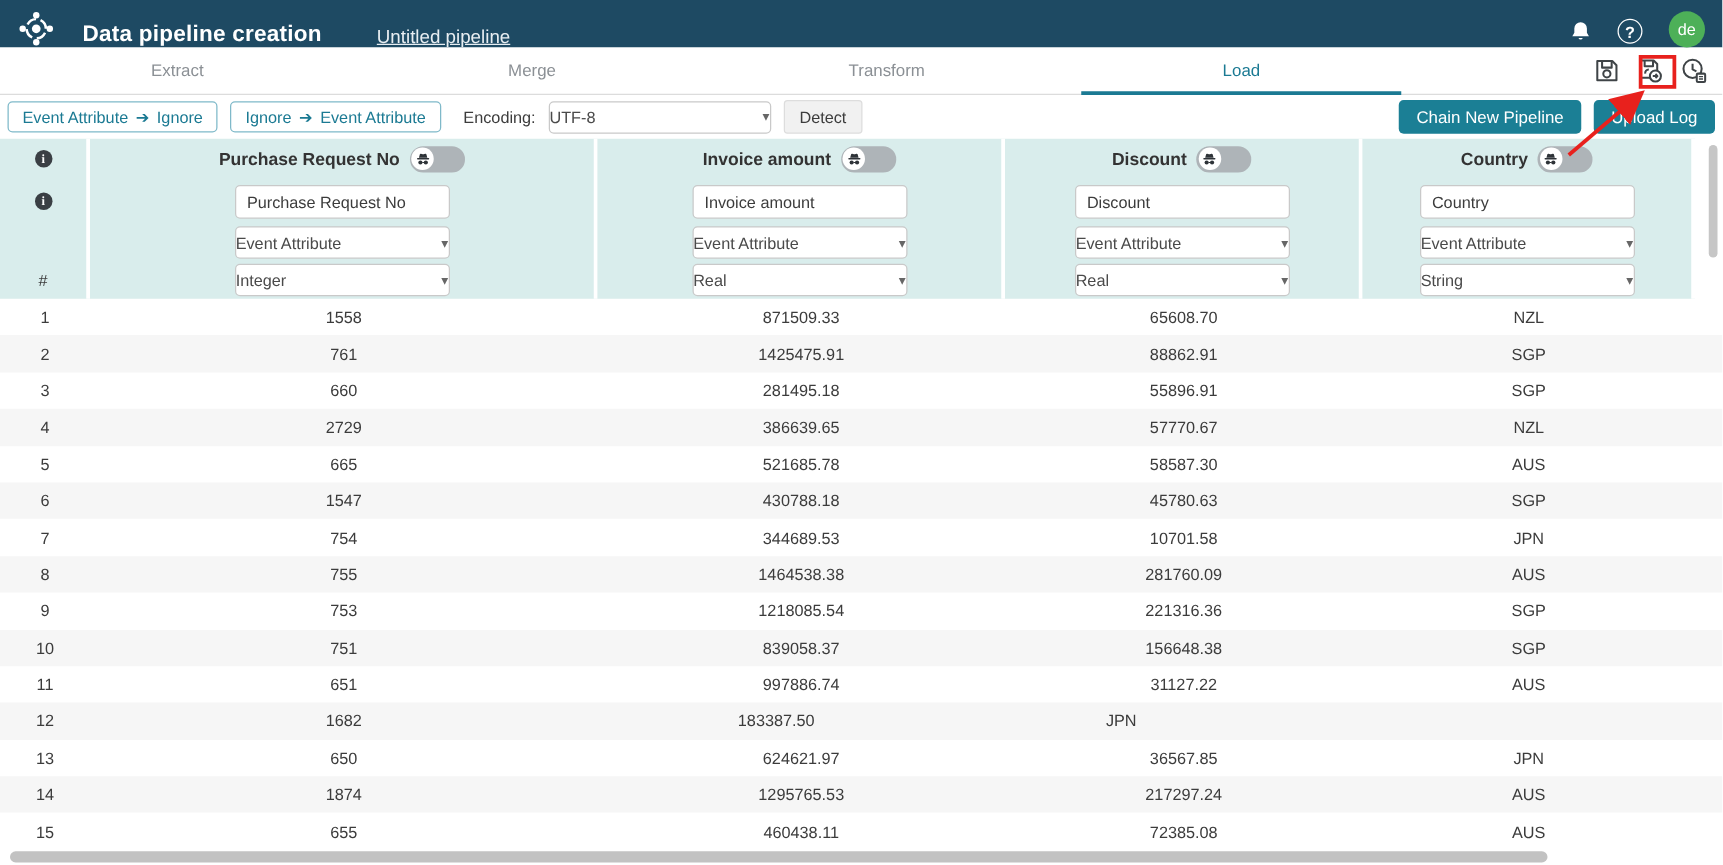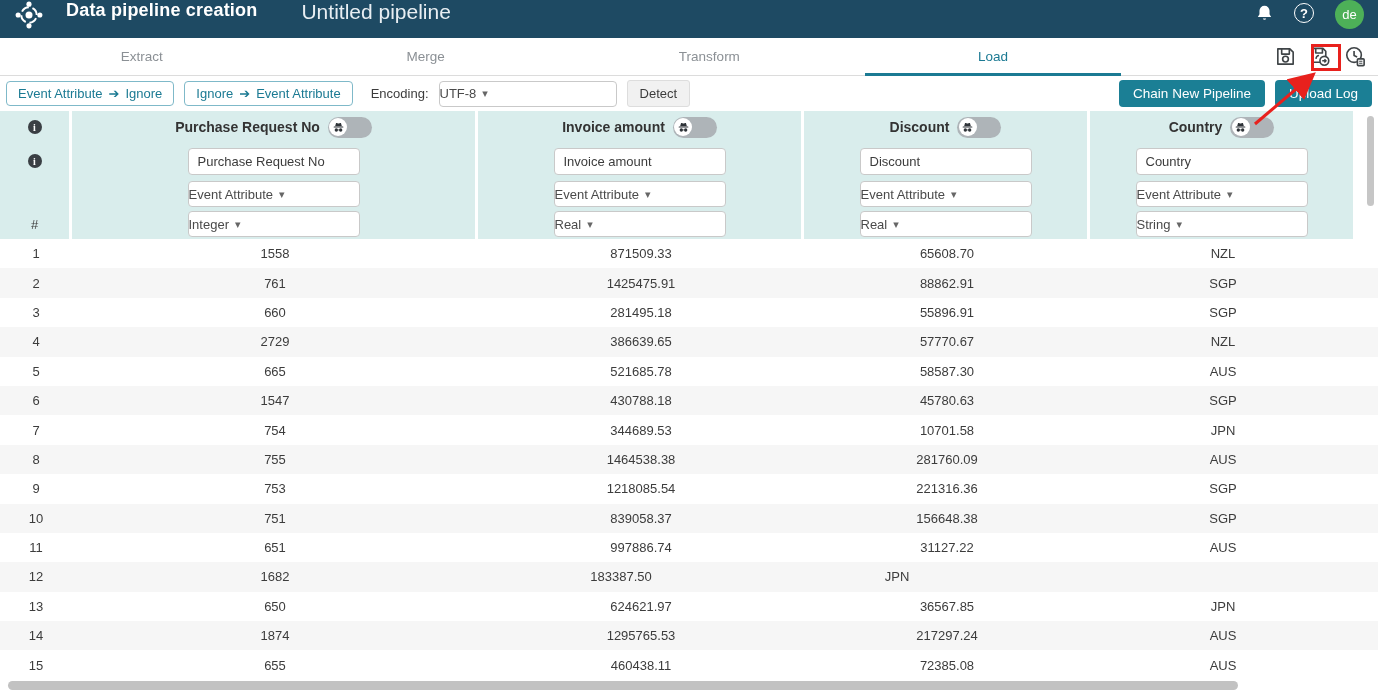--- a/index.html
+++ b/index.html
@@ -1,23 +1,23 @@
 <!DOCTYPE html>
 <html><head>
 <meta charset="utf-8">
 <style>
   * { margin:0; padding:0; box-sizing:border-box; }
   html,body { width:1378px; height:692px; overflow:hidden; background:#fff;
     font-family:"Liberation Sans", sans-serif; position:relative; }
 
   
-  .topbar { height:38px; background:#1e4a63; display:flex; align-items:flex-start; padding:0 14px; gap:14px; }
+  .topbar { height:38px; background:#1e4a63; display:flex; align-items:flex-end; padding:0 14px; gap:14px; }
   .logo { width:30px; height:30px; display:flex; align-items:center; justify-content:center; }
   .app-title { color:#fff; font-size:18px; font-weight:bold; letter-spacing:.2px; margin-left:8px; }
-  .pipeline-name { color:#e8eef2; font-size:21px; margin-left:30px; }
+  .pipeline-name { color:#e8eef2; font-size:15px; margin-left:30px;text-decoration:underline; }
   .top-spacer { flex:1; }
   .top-ic { width:26px; height:26px; display:flex; align-items:center; justify-content:center; cursor:pointer; }
   .help-circle { width:20px; height:20px; border:1.7px solid #fff; border-radius:50%; color:#fff;
     font-size:13px; font-weight:bold; display:flex; align-items:center; justify-content:center; }
   .avatar { width:29px; height:29px; border-radius:50%; background:#4db058; color:#fff; font-size:13px;
     display:flex; align-items:center; justify-content:center; cursor:pointer; margin-left:4px; }
 
   
   .tabbar { height:38px; display:flex; align-items:stretch; border-bottom:1px solid #dcdcdc; background:#fff; }
   .tabs { display:flex; width:1135px; }
@@ -28,21 +28,21 @@
   .tab-icons { flex:1; display:flex; align-items:center; justify-content:flex-end; gap:9px; padding-right:10px; }
   .ticon { width:26px; height:26px; display:flex; align-items:center; justify-content:center; cursor:pointer; }
 
   
   .toolbar { height:35px; display:flex; align-items:center; gap:10px; padding:0 6px; background:#fff; }
   .obtn { display:flex; align-items:center; gap:6px; background:#fff; border:1px solid #7fb9c9; border-radius:4px;
     color:#1b7a93; font-size:13px; padding:4px 11px; cursor:pointer; font-family:inherit; }
   .obtn .arr { color:#1b7a93; font-size:13px; }
   .enc-label { font-size:13px; color:#3c3c3c; margin-left:8px; }
   .select { background:#fff; border:1px solid #c9c9c9; border-radius:4px; height:26px; display:flex;
-    align-items:center; padding:0 0; font-size:13px; color:#4a4a4a; cursor:pointer; }
+    align-items:center; justify-content:space-between; padding:0 0; font-size:13px; color:#4a4a4a; cursor:pointer;gap:41px; }
   .enc-select { width:178px; }
   .chev { color:#666; font-size:11px; margin-left:6px; }
   .detect { background:#f1f1f1; border:1px solid #ddd; border-radius:3px; font-size:13px; color:#3c3c3c;
     padding:5px 12px; cursor:pointer; font-family:inherit; }
   .tbtn { background:#1b7f95; color:#fff; border:none; border-radius:4px; font-size:13.5px; padding:6px 14px;
     cursor:pointer; font-family:inherit; }
   .toolbar .spacer { flex:1; }
 
   
   .thead { display:flex; background:#fff; height:128px; }

